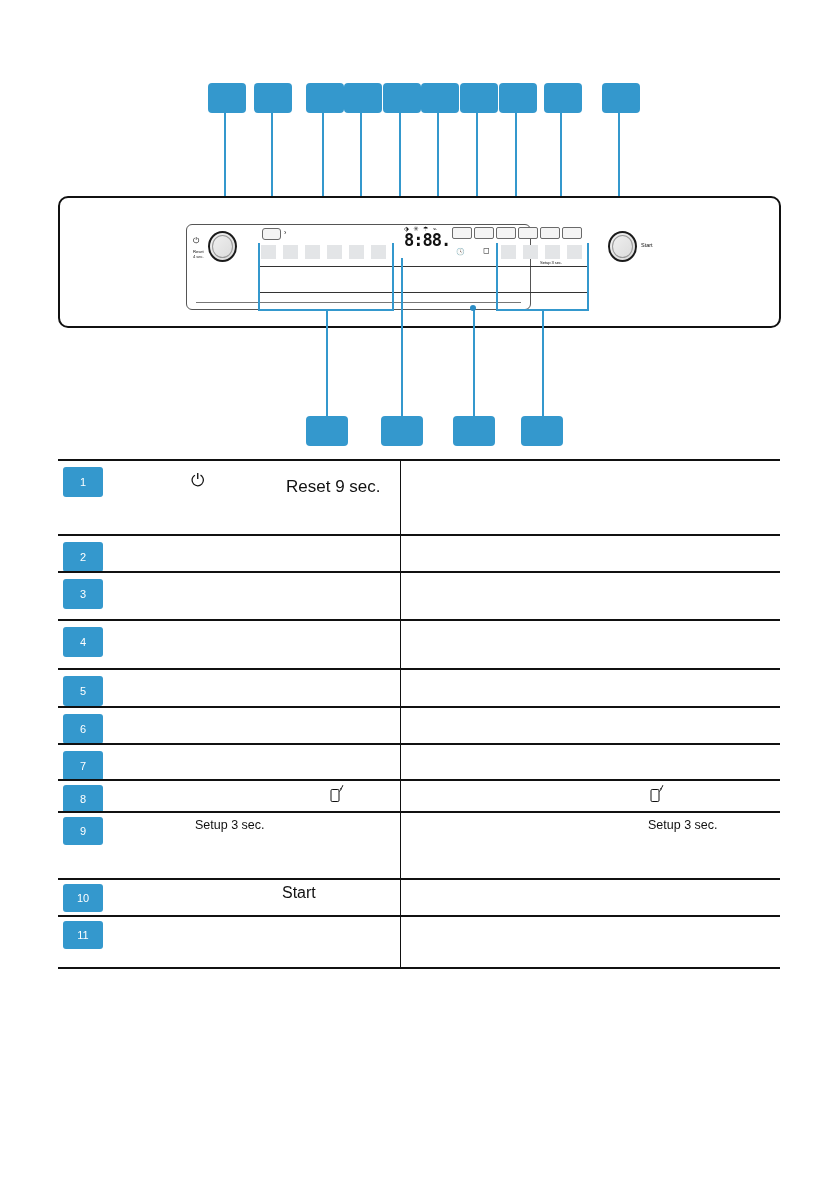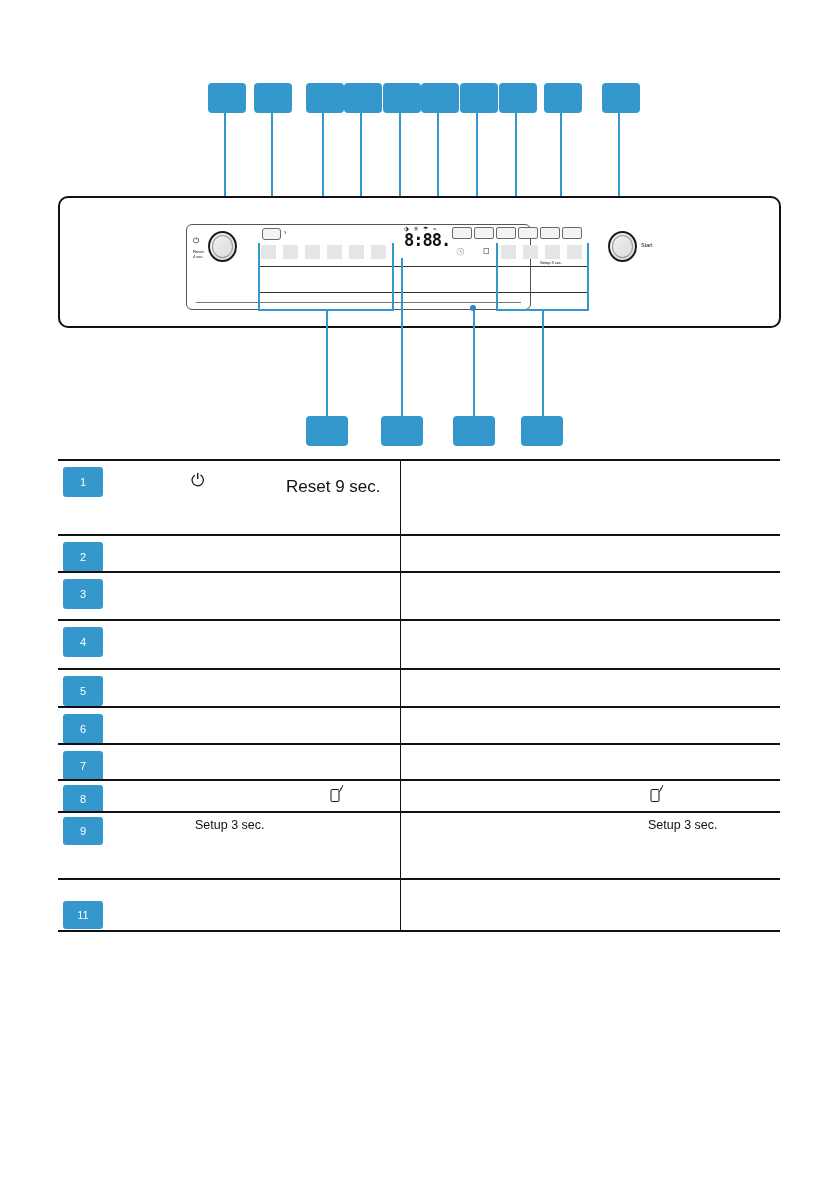--- a/index.html
+++ b/index.html
@@ -411,22 +411,28 @@
     </div>
   </div>
 
   <div class="lrow" style="height:67px;">
     <div class="colsplit"></div>
     <div class="numbox" style="top:4px; height:28px;">9</div>
     <div class="cellA sm" style="left:137px; top:5px;">Setup 3 sec.</div>
     <div class="cellB sm" style="left:590px; top:5px;">Setup 3 sec.</div>
   </div>
 
+  <div class="lrow" style="height:37px;">
+    <div class="colsplit"></div>
+    <div class="numbox" style="top:4px; height:28px;">10</div>
+    <div class="cellA" style="left:224px; top:4px; font-size:16px;">Start</div>
+    <div class="cellB"></div>
+  </div>
 
   <div class="lrow" style="height:54px;">
     <div class="colsplit"></div>
-    <div class="numbox" style="top:21px; height:28px;">11</div>
+    <div class="numbox" style="top:4px; height:28px;">11</div>
     <div class="cellA"></div>
     <div class="cellB"></div>
   </div>
 
 
 </div>
 
 </body></html>

